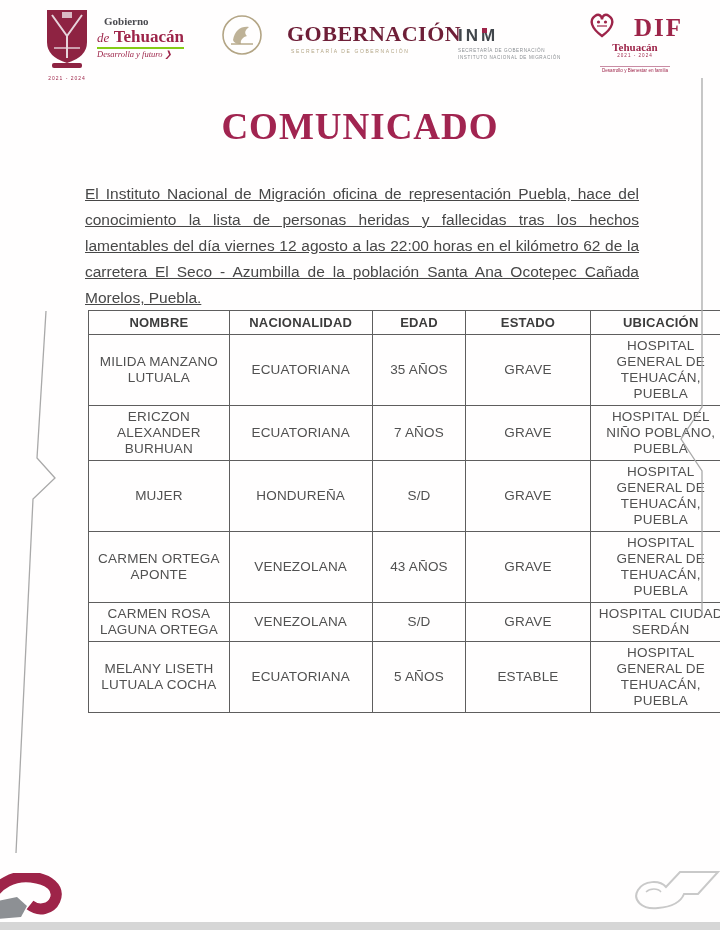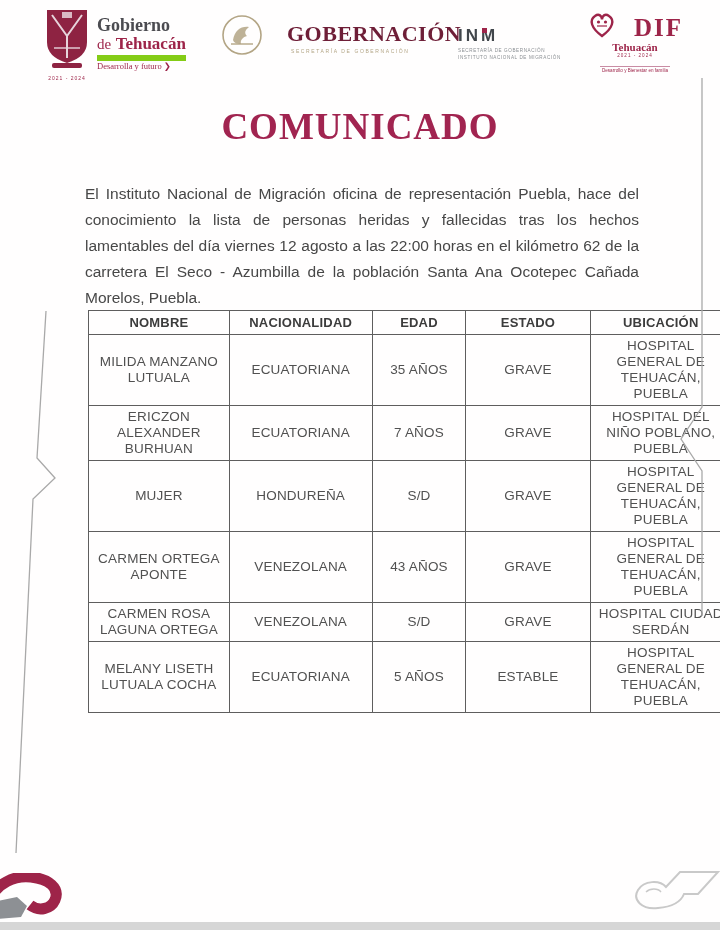--- a/index.html
+++ b/index.html
@@ -3,25 +3,25 @@
 <meta charset="utf-8">
 <style>
   html,body{margin:0;padding:0;background:#e9e9e9;}
   .page{position:relative;width:720px;height:930px;background:#fffefe;overflow:hidden;
         font-family:"Liberation Sans", sans-serif;}
 
   
   .logo-row{position:absolute;top:0;left:0;width:100%;height:86px;}
   .tehuacan{position:absolute;left:44px;top:8px;display:flex;gap:7px;align-items:flex-start;}
   .tehuacan .txt{padding-top:8px;line-height:1.05;}
-  .teh-gob{font-family:"Liberation Serif",serif;font-weight:bold;font-size:18px;color:#4b4b50;}
-  .teh-de{font-family:"Liberation Serif",serif;font-size:15px;color:#9d2449;}
+  .teh-gob{font-family:"Liberation Serif",serif;font-weight:bold;font-size:11px;color:#4b4b50;margin-left:7px;}
+  .teh-de{font-family:"Liberation Serif",serif;font-style:italic;font-size:13px;color:#9d2449;}
   .teh-name{font-family:"Liberation Serif",serif;font-weight:bold;font-size:17px;color:#9d2449;}
-  .teh-tag{font-family:"Liberation Serif",serif;font-size:8.5px;color:#9d2449;
-           border-top:6px solid #84cc16;margin-top:2px;padding-top:1px;}
+  .teh-tag{font-family:"Liberation Serif",serif;font-style:italic;font-size:8.5px;color:#9d2449;
+           border-top:2px solid #84cc16;margin-top:2px;padding-top:1px;}
   .teh-years{font-size:5px;color:#9d2449;text-align:center;letter-spacing:1px;margin-top:1px;}
 
   .gobernacion{position:absolute;left:221px;top:14px;display:flex;align-items:center;gap:24px;}
   .gob-txt-title{font-family:"Liberation Serif",serif;font-weight:bold;font-size:22px;color:#6e1e37;letter-spacing:.5px;}
   .gob-txt-sub{font-size:5px;color:#b3a585;letter-spacing:1.6px;margin-top:1px;padding-left:4px;}
 
   .inm{position:absolute;left:458px;top:27px;}
   .inm-word{font-weight:bold;font-size:17px;color:#41464b;letter-spacing:3px;line-height:1;position:relative;}
   .inm-sq{position:absolute;left:24px;top:1px;width:5px;height:5px;background:#9d2449;}
   .inm-sub{font-size:4.6px;color:#8a8f93;letter-spacing:.6px;line-height:1.5;margin-top:4px;}
@@ -30,21 +30,21 @@
   .dif-top{display:flex;align-items:center;justify-content:center;gap:17px;}
   .dif-word{font-family:"Liberation Serif",serif;font-weight:bold;font-size:25px;color:#9d2449;letter-spacing:2px;line-height:1;}
   .dif-city{font-family:"Liberation Serif",serif;font-weight:bold;font-size:11px;color:#9d2449;margin-top:-2px;}
   .dif-years{font-size:4.6px;color:#9d2449;letter-spacing:1px;}
   .dif-tag{font-size:4.6px;color:#9d2449;border-top:.5px solid #c98ca4;display:inline-block;padding:1px 2px 0;}
 
   
   .title{position:absolute;top:105px;left:0;width:100%;text-align:center;
          font-family:"Liberation Serif",serif;font-weight:bold;font-size:37px;color:#a12450;letter-spacing:1px;}
   .body-text{position:absolute;left:85px;top:181px;width:554px;font-size:15.5px;line-height:26px;
-             color:#474747;text-align:justify;}
+             color:#474747;text-align:justify;text-decoration:underline;}
 
   
   table.comm{position:absolute;left:88px;top:310px;width:644px;border-collapse:collapse;table-layout:fixed;}
   .comm th,.comm td{border:1.6px solid #5e5e5e;text-align:center;vertical-align:middle;}
   .comm th{font-size:13px;color:#3c3c3c;padding:4px 1px;letter-spacing:.2px;}
   .comm td{font-size:13.5px;line-height:16px;color:#515151;padding:3px 4px;letter-spacing:.2px;}
   .c-nombre{width:21.9%}.c-nac{width:22.2%}.c-edad{width:14.6%}.c-estado{width:19.3%}.c-ubi{width:22%}
 
   
   .decor{position:absolute;inset:0;pointer-events:none;}

